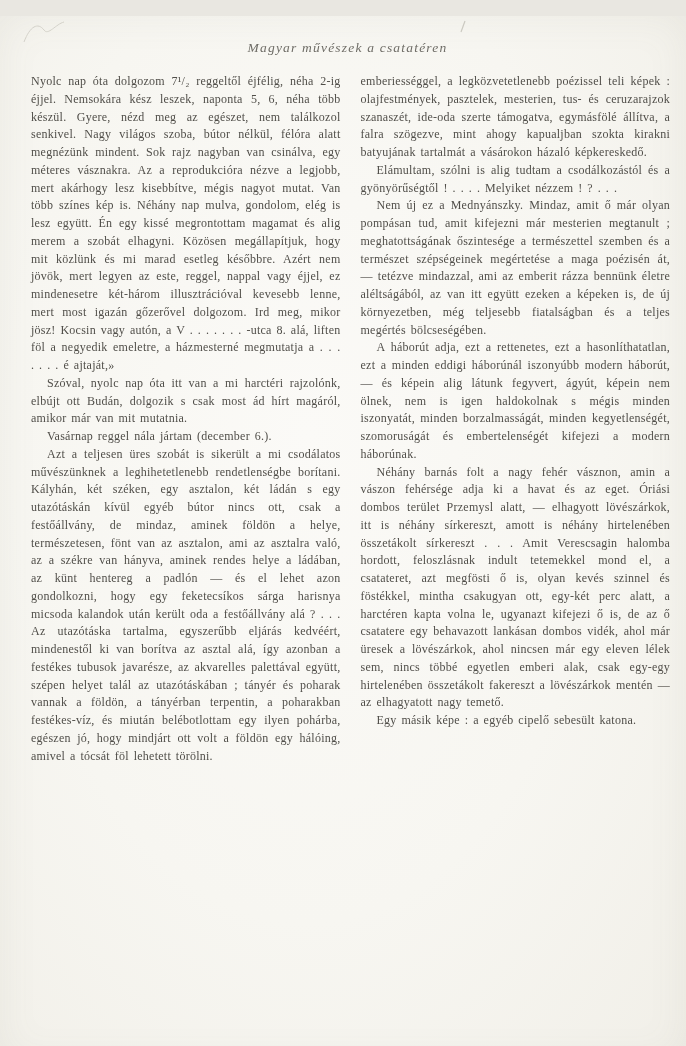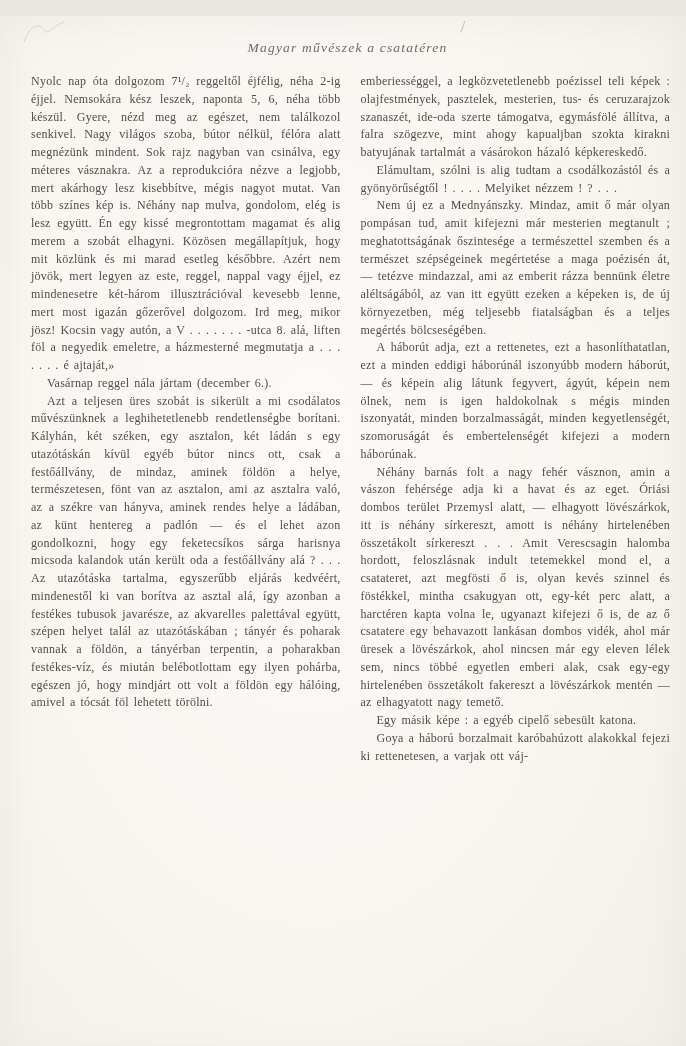--- a/index.html
+++ b/index.html
@@ -74,29 +74,29 @@
   </svg>
   <svg class="mark mark-top-right" width="16" height="18" viewBox="0 0 16 18">
     <path d="M10 3 L 6 14" fill="none" stroke="#8f8c80" stroke-width="1.2"></path>
   </svg>
 
   <div class="running-header">Magyar művészek a csatatéren</div>
 
   <div class="columns">
     <div class="col">
       <p class="noindent">Nyolc nap óta dolgozom 7¹/₂ reggeltől éjfélig, néha 2-ig éjjel. Nemsokára kész leszek, naponta 5, 6, néha több készül. Gyere, nézd meg az egészet, nem találkozol senkivel. Nagy világos szoba, bútor nélkül, félóra alatt megnézünk mindent. Sok rajz nagyban van csinálva, egy méteres vásznakra. Az a reprodukcióra nézve a legjobb, mert akárhogy lesz kisebbítve, mégis nagyot mutat. Van több színes kép is. Néhány nap mulva, gondolom, elég is lesz együtt. Én egy kissé megrontottam magamat és alig merem a szobát elhagyni. Közösen megállapítjuk, hogy mit közlünk és mi marad esetleg későbbre. Azért nem jövök, mert legyen az este, reggel, nappal vagy éjjel, ez mindenesetre két-három illusztrációval kevesebb lenne, mert most igazán gőzerővel dolgozom. Ird meg, mikor jösz! Kocsin vagy autón, a V . . . . . . . -utca 8. alá, liften föl a negyedik emeletre, a házmesterné megmutatja a . . . . . . . é ajtaját,»</p>
+      <p>Szóval, nyolc nap óta itt van a mi harctéri rajzolónk, elbújt ott Budán, dolgozik s csak most ád hírt magáról, amikor már van mit mutatnia.</p>
       <p>Vasárnap reggel nála jártam (december 6.).</p>
       <p>Azt a teljesen üres szobát is sikerült a mi csodálatos művészünknek a leghihetetlenebb rendetlenségbe borítani. Kályhán, két széken, egy asztalon, két ládán s egy utazótáskán kívül egyéb bútor nincs ott, csak a festőállvány, de mindaz, aminek földön a helye, természetesen, fönt van az asztalon, ami az asztalra való, az a székre van hányva, aminek rendes helye a ládában, az künt hentereg a padlón — és el lehet azon gondolkozni, hogy egy feketecsíkos sárga harisnya micsoda kalandok után került oda a festőállvány alá ? . . . Az utazótáska tartalma, egyszerűbb eljárás kedvéért, mindenestől ki van borítva az asztal alá, így azonban a festékes tubusok javarésze, az akvarelles palettával együtt, szépen helyet talál az utazótáskában ; tányér és poharak vannak a földön, a tányérban terpentin, a poharakban festékes-víz, és miután belébotlottam egy ilyen pohárba, egészen jó, hogy mindjárt ott volt a földön egy hálóing, amivel a tócsát föl lehetett törölni.</p>
     </div>
     <div class="col">
       <p class="noindent">emberiességgel, a legközvetetlenebb poézissel teli képek : olajfestmények, pasztelek, mesterien, tus- és ceruzarajzok szanaszét, ide-oda szerte támogatva, egymásfölé állítva, a falra szögezve, mint ahogy kapualjban szokta kirakni batyujának tartalmát a vásárokon házaló képkereskedő.</p>
       <p>Elámultam, szólni is alig tudtam a csodálkozástól és a gyönyörűségtől ! . . . . Melyiket nézzem ! ? . . .</p>
       <p>Nem új ez a Mednyánszky. Mindaz, amit ő már olyan pompásan tud, amit kifejezni már mesterien megtanult ; meghatottságának őszintesége a természettel szemben és a természet szépségeinek megértetése a maga poézisén át, — tetézve mindazzal, ami az emberit rázza bennünk életre aléltságából, az van itt együtt ezeken a képeken is, de új környezetben, még teljesebb fiatalságban és a teljes megértés bölcseségében.</p>
       <p>A háborút adja, ezt a rettenetes, ezt a hasonlíthatatlan, ezt a minden eddigi háborúnál iszonyúbb modern háborút, — és képein alig látunk fegyvert, ágyút, képein nem ölnek, nem is igen haldokolnak s mégis minden iszonyatát, minden borzalmasságát, minden kegyetlenségét, szomoruságát és embertelenségét kifejezi a modern háborúnak.</p>
       <p>Néhány barnás folt a nagy fehér vásznon, amin a vászon fehérsége adja ki a havat és az eget. Óriási dombos terület Przemysl alatt, — elhagyott lövészárkok, itt is néhány sírkereszt, amott is néhány hirtelenében összetákolt sírkereszt . . . Amit Verescsagin halomba hordott, feloszlásnak indult tetemekkel mond el, a csatateret, azt megfösti ő is, olyan kevés szinnel és föstékkel, mintha csakugyan ott, egy-két perc alatt, a harctéren kapta volna le, ugyanazt kifejezi ő is, de az ő csatatere egy behavazott lankásan dombos vidék, ahol már üresek a lövészárkok, ahol nincsen már egy eleven lélek sem, nincs többé egyetlen emberi alak, csak egy-egy hirtelenében összetákolt fakereszt a lövészárkok mentén — az elhagyatott nagy temető.</p>
       <p>Egy másik képe : a egyéb cipelő sebesült katona.</p>
-      <p>Goya a háború borzalmait karóbahúzott alakokkal fejezi ki rettenetesen, a varjak ott váj-</p>
     </div>
   </div>
 
   <div class="page-number">12</div>
 
 </div>
 
 </body></html>

